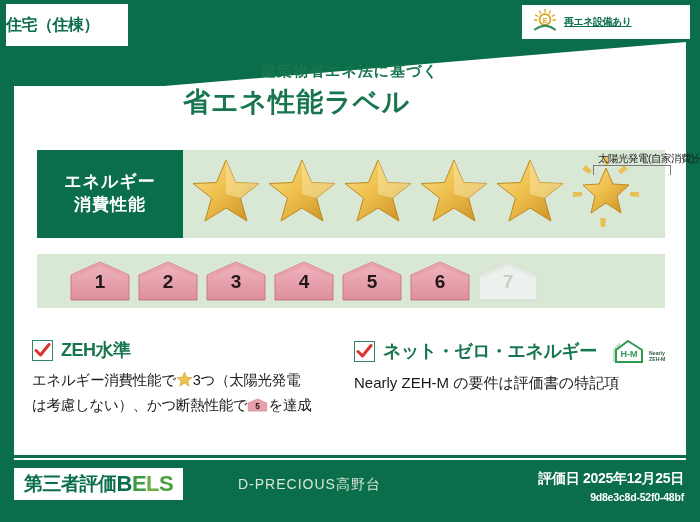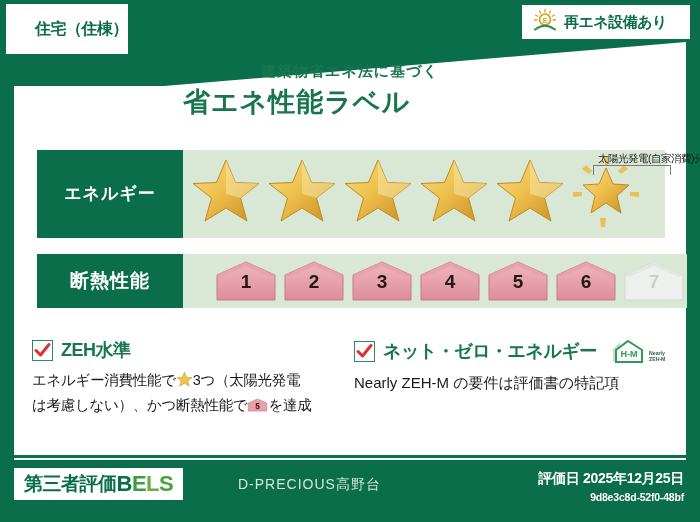--- a/index.html
+++ b/index.html
@@ -11,39 +11,40 @@
   }
   #root {
     position: relative;
     width: 700px; height: 522px;
     background: #0a6e4a;
   }
 
   
   .hdr-tag {
     position: absolute; left: 6px; top: 4px;
-    width: 122px; height: 50px;
+    width: 122px; height: 42px;
     background: #ffffff;
-    display: flex; align-items: center; justify-content: flex-end;
+    display: flex; align-items: center; justify-content: flex-start;
   }
   .hdr-tag span {
     font-size: 16px; font-weight: bold; color: #0a6e4a;
     letter-spacing: -0.5px;
   }
 
   .reene-badge {
     position: absolute; right: 10px; top: 5px;
     width: 168px; height: 34px;
     background: #ffffff;
     display: flex; align-items: center; gap: 6px;
     padding-left: 10px;
   }
   .reene-badge .lbl {
-    font-size: 15px; font-weight: bold; color: #0a6e4a;
+    font-size: 10px; font-weight: bold; color: #0a6e4a;
     letter-spacing: -0.5px;
+    text-decoration: underline;
   }
 
   
   .card {
     position: absolute;
     left: 14px; top: 42px;
     width: 672px; height: 413px;
     background: #ffffff;
     -webkit-clip-path: polygon(0 36px, 360px 36px, 360px 36px, 672px 0, 672px 413px, 0 413px);
     clip-path: polygon(0 44px, 150px 44px, 672px 0, 672px 413px, 0 413px);
@@ -220,20 +221,21 @@
   <div class="card"></div>
 
   <div class="card-inner">
 
     <div class="sub-title">建築物省エネ法に基づく</div>
     <div class="main-title">省エネ性能ラベル</div>
 
     <div class="row row-energy">
       <div class="row-label">
         <span>エネルギー</span>
+        <span>消費性能</span>
       </div>
       <div class="row-body">
 
         <div class="solar-note">太陽光発電(自家消費)分</div>
         <div class="solar-bracket"></div>
 
         <div class="stars-wrap">
 
           <span>
             <svg width="74" height="72" viewBox="0 0 74 72">
@@ -284,23 +286,20 @@
                 <polygon points="70,36 70,41 61,40 61,36"></polygon>
                 <polygon points="31,62 37,62 36,71 32,71"></polygon>
               </g>
             </svg>
           </span>
         </div>
       </div>
     </div>
 
     <div class="row row-insul">
-      <div class="row-label">
-        <span>断熱性能</span>
-      </div>
       <div class="row-body">
         <div class="houses-wrap">
           <div class="house">
             <svg width="66" height="46" viewBox="0 0 66 46">
               <defs>
                   <linearGradient id="hg" x1="0" y1="0" x2="0" y2="1">
                 <stop offset="0%" stop-color="#f0b7bf"></stop>
                     <stop offset="100%" stop-color="#dd8d9c"></stop>
                   </linearGradient>
                 </defs>

